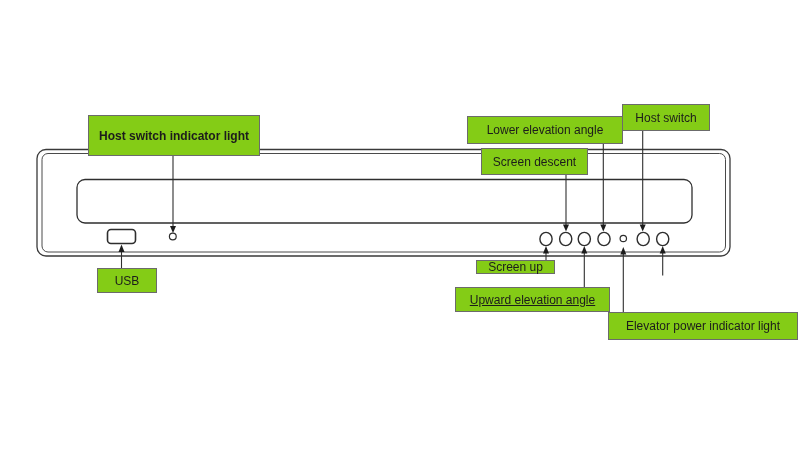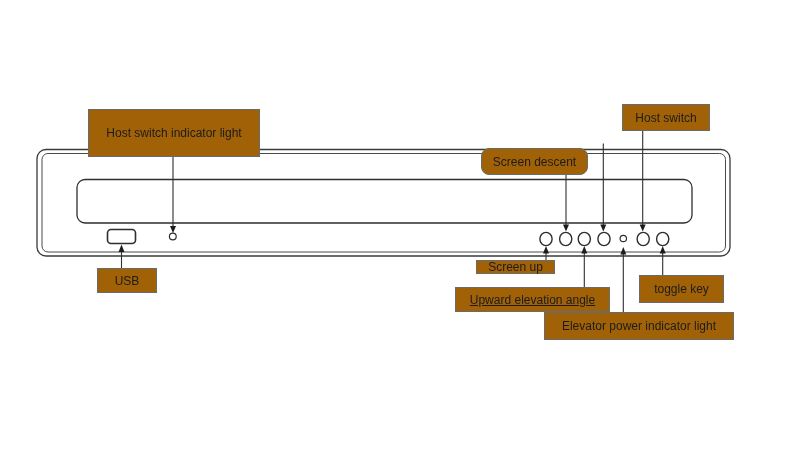--- a/index.html
+++ b/index.html
@@ -16,21 +16,21 @@
     overflow: hidden;
   }
   #diagram-svg {
     position: absolute;
     left: 0;
     top: 0;
   }
   .label-box {
     position: absolute;
     box-sizing: border-box;
-    background: #a16207;
+    background: #84cc16;
     border: 1px solid #6b6b6b;
     display: flex;
     align-items: center;
     justify-content: center;
     font-size: 12px;
     color: #1c1c1c;
     white-space: nowrap;
     line-height: 1;
   }
 </style>
@@ -80,46 +80,46 @@
     </g>
     <g fill="#1c1c1c">
       <polygon points="121.5,244.5 118.5,252 124.5,252"></polygon>
       <polygon points="546,246 543,253.5 549,253.5"></polygon>
       <polygon points="584.3,246 581.3,253.5 587.3,253.5"></polygon>
       <polygon points="623.3,247 620.3,254.5 626.3,254.5"></polygon>
       <polygon points="662.7,246 659.7,253.5 665.7,253.5"></polygon>
     </g>
   </svg>
 
-  <div class="label-box" style="left:88px; top:109px; width:172px; height:48px;">
+  <div class="label-box" style="left:88px; top:115px; width:172px; height:41px;font-weight:bold;">
     <span>Host switch indicator light</span>
   </div>
 
+  <div class="label-box" style="left:467px; top:116px; width:156px; height:28px;">
+    <span>Lower elevation angle</span>
+  </div>
 
   <div class="label-box" style="left:622px; top:104px; width:88px; height:27px;">
     <span>Host switch</span>
   </div>
 
-  <div class="label-box" style="left:481px; top:148px; width:107px; height:27px;border-radius:8px;">
+  <div class="label-box" style="left:481px; top:148px; width:107px; height:27px;">
     <span>Screen descent</span>
   </div>
 
   <div class="label-box" style="left:89px; top:268px; width:60px; height:25px;margin-left:8px;">
     <span>USB</span>
   </div>
 
   <div class="label-box" style="left:476px; top:260px; width:79px; height:14px;">
     <span>Screen up</span>
   </div>
 
   <div class="label-box" style="left:455px; top:287px; width:155px; height:25px;text-decoration:underline;">
     <span>Upward elevation angle</span>
   </div>
 
-  <div class="label-box" style="left:639px; top:275px; width:85px; height:28px;">
-    <span>toggle key</span>
-  </div>
 
-  <div class="label-box" style="left:544px; top:312px; width:190px; height:28px;">
+  <div class="label-box" style="left:608px; top:312px; width:190px; height:28px;">
     <span>Elevator power indicator light</span>
   </div>
 
 </div>
 
 </body></html>

